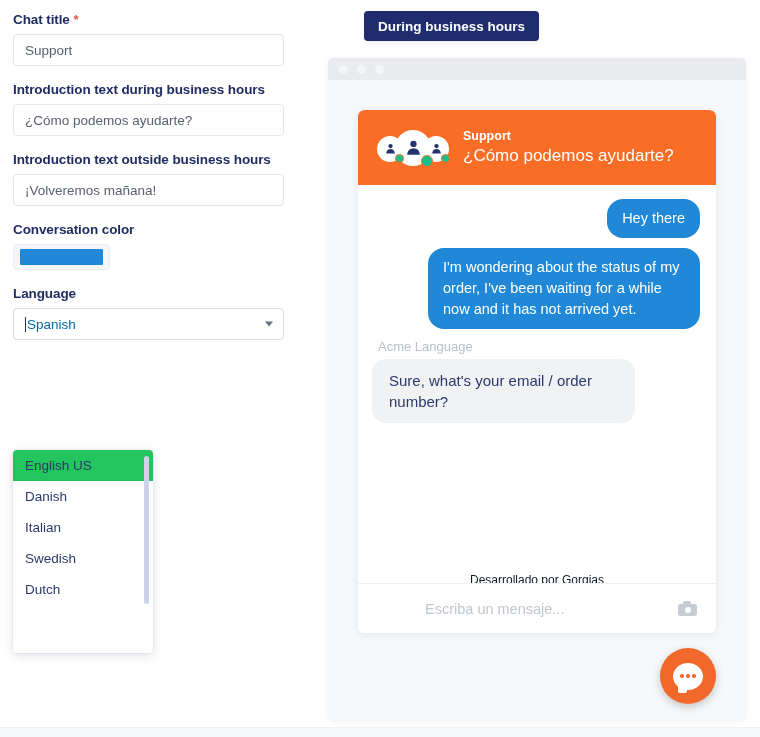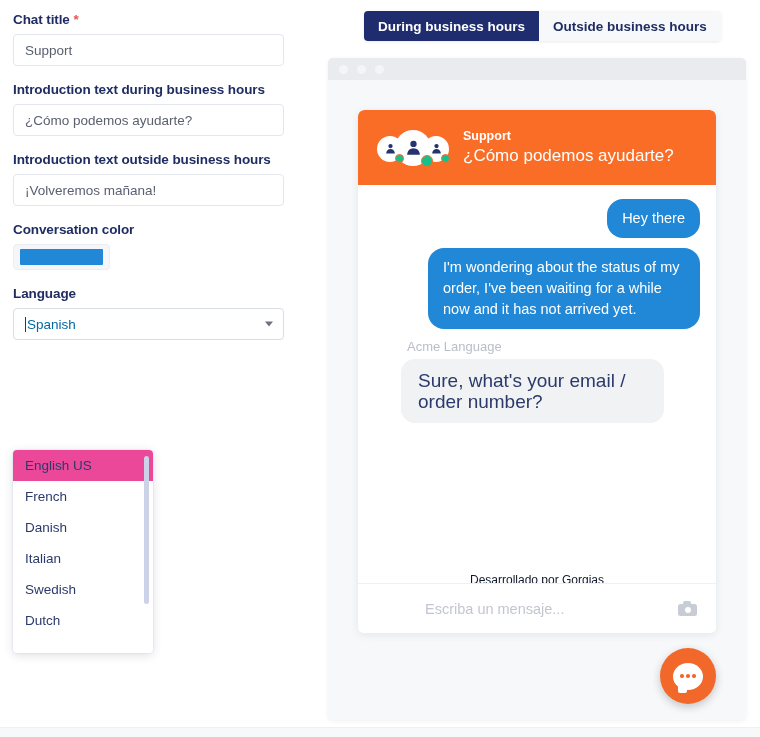--- a/index.html
+++ b/index.html
@@ -106,21 +106,21 @@
     overflow: hidden;
   }
   .dd-item {
     height: 31px;
     display: flex;
     align-items: center;
     padding-left: 12px;
     font-size: 13.5px;
     color: #2b3a6b;
   }
-  .dd-item.active { background: #ec4899; }
+  .dd-item.active { background: #22c55e; }
   .dd-scroll-track {
     position: absolute;
     right: 4px; top: 6px;
     width: 5px; height: 190px;
   }
   .dd-scroll-thumb {
     width: 5px; height: 148px;
     background: #ccd2e8;
     border-radius: 3px;
   }
@@ -225,21 +225,21 @@
     line-height: 16px;
   }
   .hdr-sub {
     font-size: 17px;
     line-height: 24px;
   }
 
   .chat-body {
     position: relative;
     height: 410px;
-    padding: 14px 16px 0 29px;
+    padding: 14px 16px 0 0;
   }
   .row { display: flex; margin-bottom: 10px; }
   .row.right { justify-content: flex-end; }
   .row.left { justify-content: flex-start; }
   .bubble-blue {
     background: #2088d6;
     color: #ffffff;
     font-size: 14.5px;
     line-height: 21px;
     border-radius: 16px;
@@ -247,21 +247,21 @@
     max-width: 272px;
   }
   .agent-name {
     font-size: 13px;
     color: #b9bec9;
     margin: 6px 0 5px 20px;
   }
   .bubble-grey {
     background: #f1f2f4;
     color: #2b3a6b;
-    font-size: 19px;
+    font-size: 15px;
     line-height: 21px;
     border-radius: 14px;
     padding: 11px 17px;
     max-width: 263px;
     margin-left: 14px;
   }
   .powered {
     position: absolute;
     left: 0; bottom: 8px;
     width: 100%;
@@ -383,34 +383,32 @@
         <span class="select-value">Spanish</span>
         <span class="select-arrow"></span>
       </div>
     </div>
 
   </div>
 
   <div class="dropdown">
     <div id="dd-list">
         <div class="dd-item active">English US</div>
-        <div class="dd-item">French</div>
         <div class="dd-item">Danish</div>
         <div class="dd-item">Italian</div>
         <div class="dd-item">Swedish</div>
         <div class="dd-item">Dutch</div>
       </div>
     <div class="dd-scroll-track">
       <div class="dd-scroll-thumb"></div>
     </div>
   </div>
 
   <div class="tabs">
     <div class="tab active">During business hours</div>
-    <div class="tab">Outside business hours</div>
   </div>
 
   <div class="preview">
     <div class="preview-titlebar">
       <span class="tb-dot"></span>
       <span class="tb-dot"></span>
       <span class="tb-dot"></span>
     </div>
 
     <div class="chat-card">

